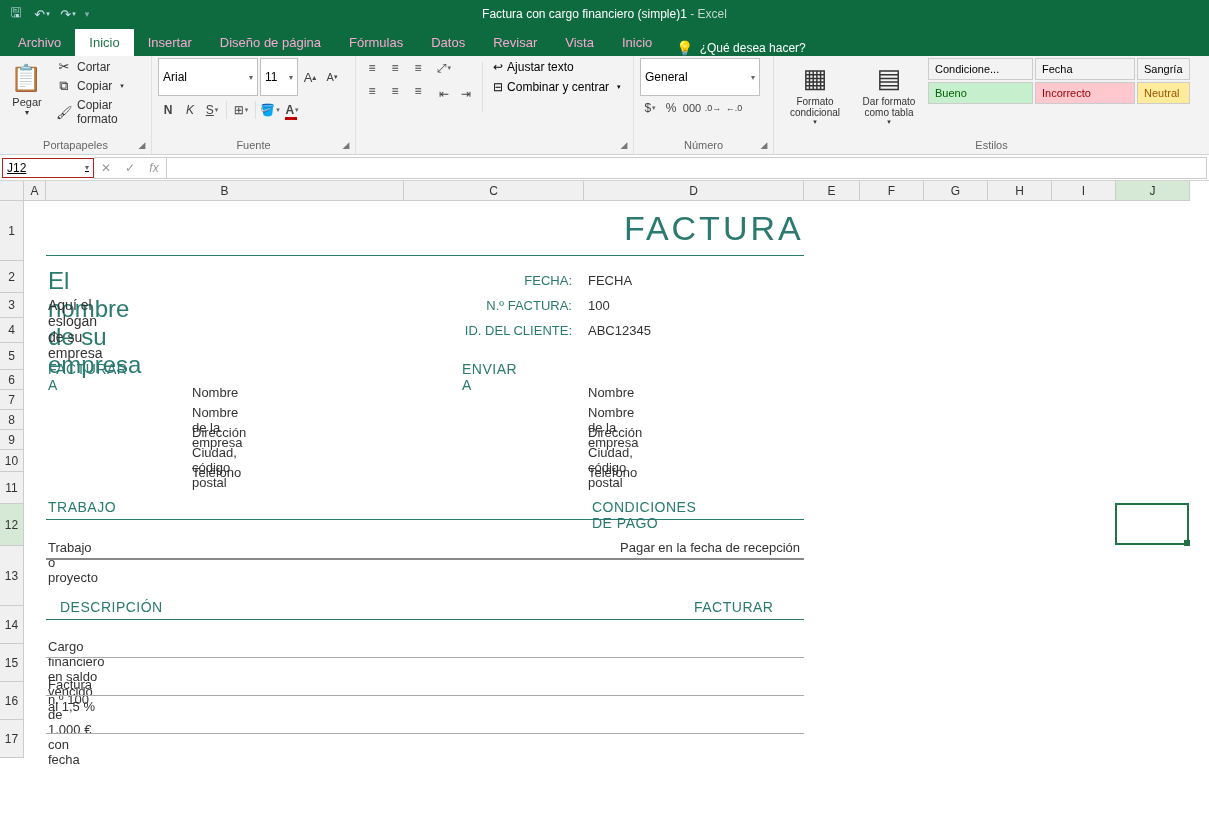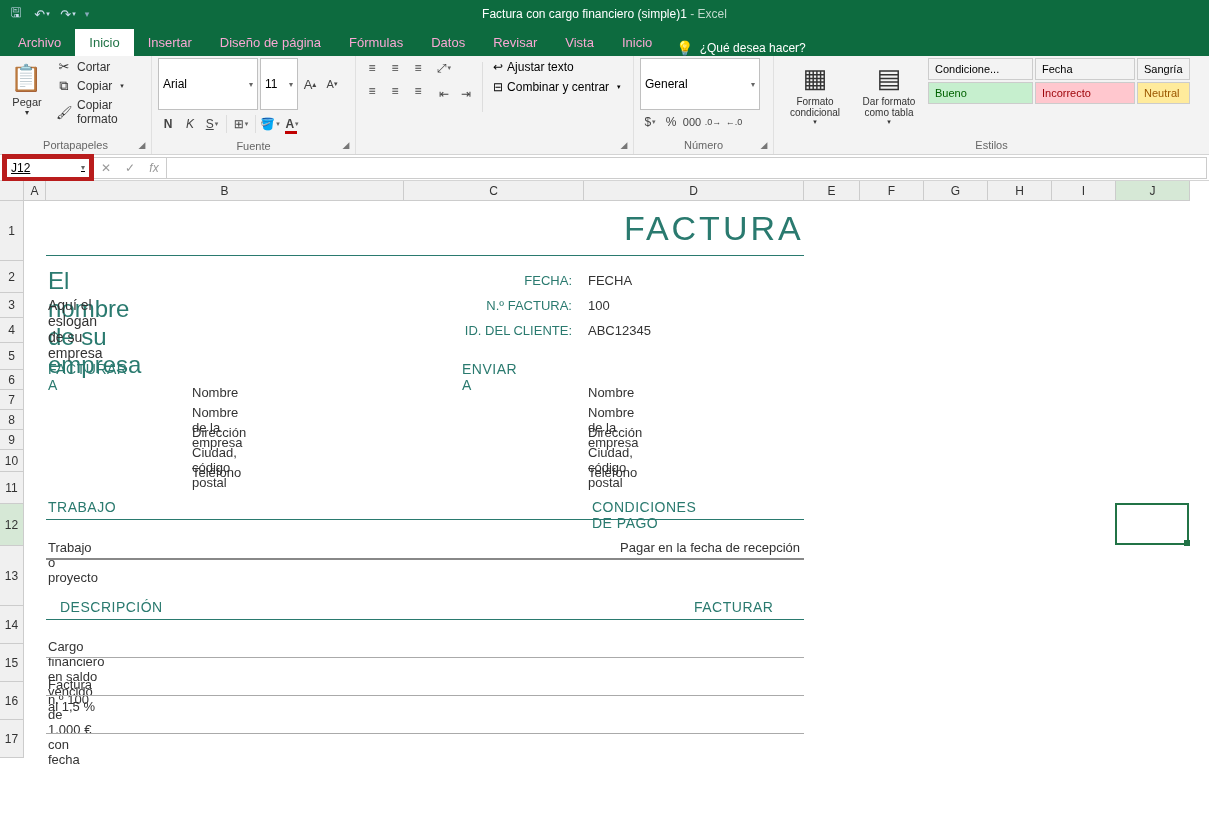--- a/index.html
+++ b/index.html
@@ -28,21 +28,21 @@
 .group-label { text-align: center; font-size: 11px; color: #666; padding: 2px 0 3px 0; position: relative; }
 .group-launcher { position: absolute; right: 2px; bottom: 2px; width: 14px; height: 14px; font-size: 9px; color: #777; display: flex; align-items: center; justify-content: center; cursor: pointer; border: 1px solid transparent; }
 
 .bigbtn { display: flex; flex-direction: column; align-items: center; justify-content: flex-start; padding: 2px 4px; cursor: pointer; font-size: 11px; color: #333; text-align: center; min-width: 42px; }
 .bigbtn .ico { font-size: 26px; height: 36px; display: flex; align-items: center; }
 .smallbtns { display: flex; flex-direction: column; gap: 2px; }
 .smallbtn { display: flex; align-items: center; gap: 5px; font-size: 12px; color: #333; padding: 1px 4px; cursor: pointer; }
 .smallbtn .ico { width: 16px; text-align: center; font-size: 13px; }
 
 .font-row { display: flex; align-items: center; gap: 2px; margin-bottom: 4px; }
-.combo { background: #fff; border: 1px solid #c0c0c0; font-size: 12px; padding: 18px 4px; display: flex; align-items: center; justify-content: space-between; cursor: pointer; }
+.combo { background: #fff; border: 1px solid #c0c0c0; font-size: 12px; padding: 11px 4px; display: flex; align-items: center; justify-content: space-between; cursor: pointer; }
 .combo .arr { font-size: 8px; color: #666; margin-left: 4px; }
 .fontname { width: 100px; }
 .fontsize { width: 38px; }
 .tinybtn { width: 20px; height: 20px; display: flex; align-items: center; justify-content: center; font-size: 12px; color: #444; cursor: pointer; border: 1px solid transparent; }
 .tinybtn.tog { border: 1px solid transparent; }
 .tinybtn .dd { font-size: 7px; margin-left: 1px; color: #666; }
 .colorbar { display: inline-block; width: 12px; height: 3px; margin-top: 10px; }
 .font-col { display: flex; flex-direction: column; }
 
 .align-grid { display: grid; grid-template-columns: repeat(3, 22px); grid-template-rows: repeat(2, 22px); gap: 1px; }
@@ -53,21 +53,21 @@
 .num-row { display: flex; gap: 1px; }
 
 .styles-grid { display: grid; grid-template-columns: 105px 100px auto; grid-auto-rows: 22px; gap: 2px; }
 .style-cell { border: 1px solid #ccc; font-size: 11px; padding: 2px 6px; cursor: pointer; display: flex; align-items: center; overflow: hidden; white-space: nowrap; }
 .style-cell.good { background: #c6efce; color: #006100; }
 .style-cell.bad { background: #ffc7ce; color: #9c0006; }
 .style-cell.neutral { background: #ffeb9c; color: #9c5700; }
 
 
 .formulabar { height: 26px; border-bottom: 1px solid #d4d4d4; display: flex; align-items: center; background: #fff; font-size: 12px; }
-.namebox { width: 92px; border: 5px solid #b91c1c; margin: 2px 0 2px 2px; padding: 2px 4px; display: flex; justify-content: space-between; align-items: center; background: #fff; text-decoration: underline; }
+.namebox { width: 92px; border: 1px solid #b91c1c; margin: 2px 0 2px 2px; padding: 2px 4px; display: flex; justify-content: space-between; align-items: center; background: #fff; text-decoration: underline; }
 .namebox .arr { font-size: 8px; color: #666; }
 .fx-btns { display: flex; align-items: center; border: 1px solid #ccc; border-left: none; }
 .fx-btn { width: 24px; height: 20px; display: flex; align-items: center; justify-content: center; color: #999; font-size: 12px; cursor: pointer; }
 .fx-input { flex: 1; border: 1px solid #ccc; border-left: none; height: 22px; margin-right: 2px; padding: 0 4px; }
 
 
 .gridwrap { position: relative; height: 632px; overflow: hidden; background: #fff; }
 .corner { position: absolute; left: 0; top: 0; width: 24px; height: 20px; background: #f0f0f0; border-right: 1px solid #ccc; border-bottom: 1px solid #ccc; }
 .colheads { position: absolute; left: 24px; top: 0; height: 20px; display: flex; background: #e8e8e8; }
 .colhead { border-right: 1px solid #ccc; border-bottom: 1px solid #ccc; display: flex; align-items: center; justify-content: center; font-size: 12px; color: #333; background: #f0f0f0; cursor: pointer; }

